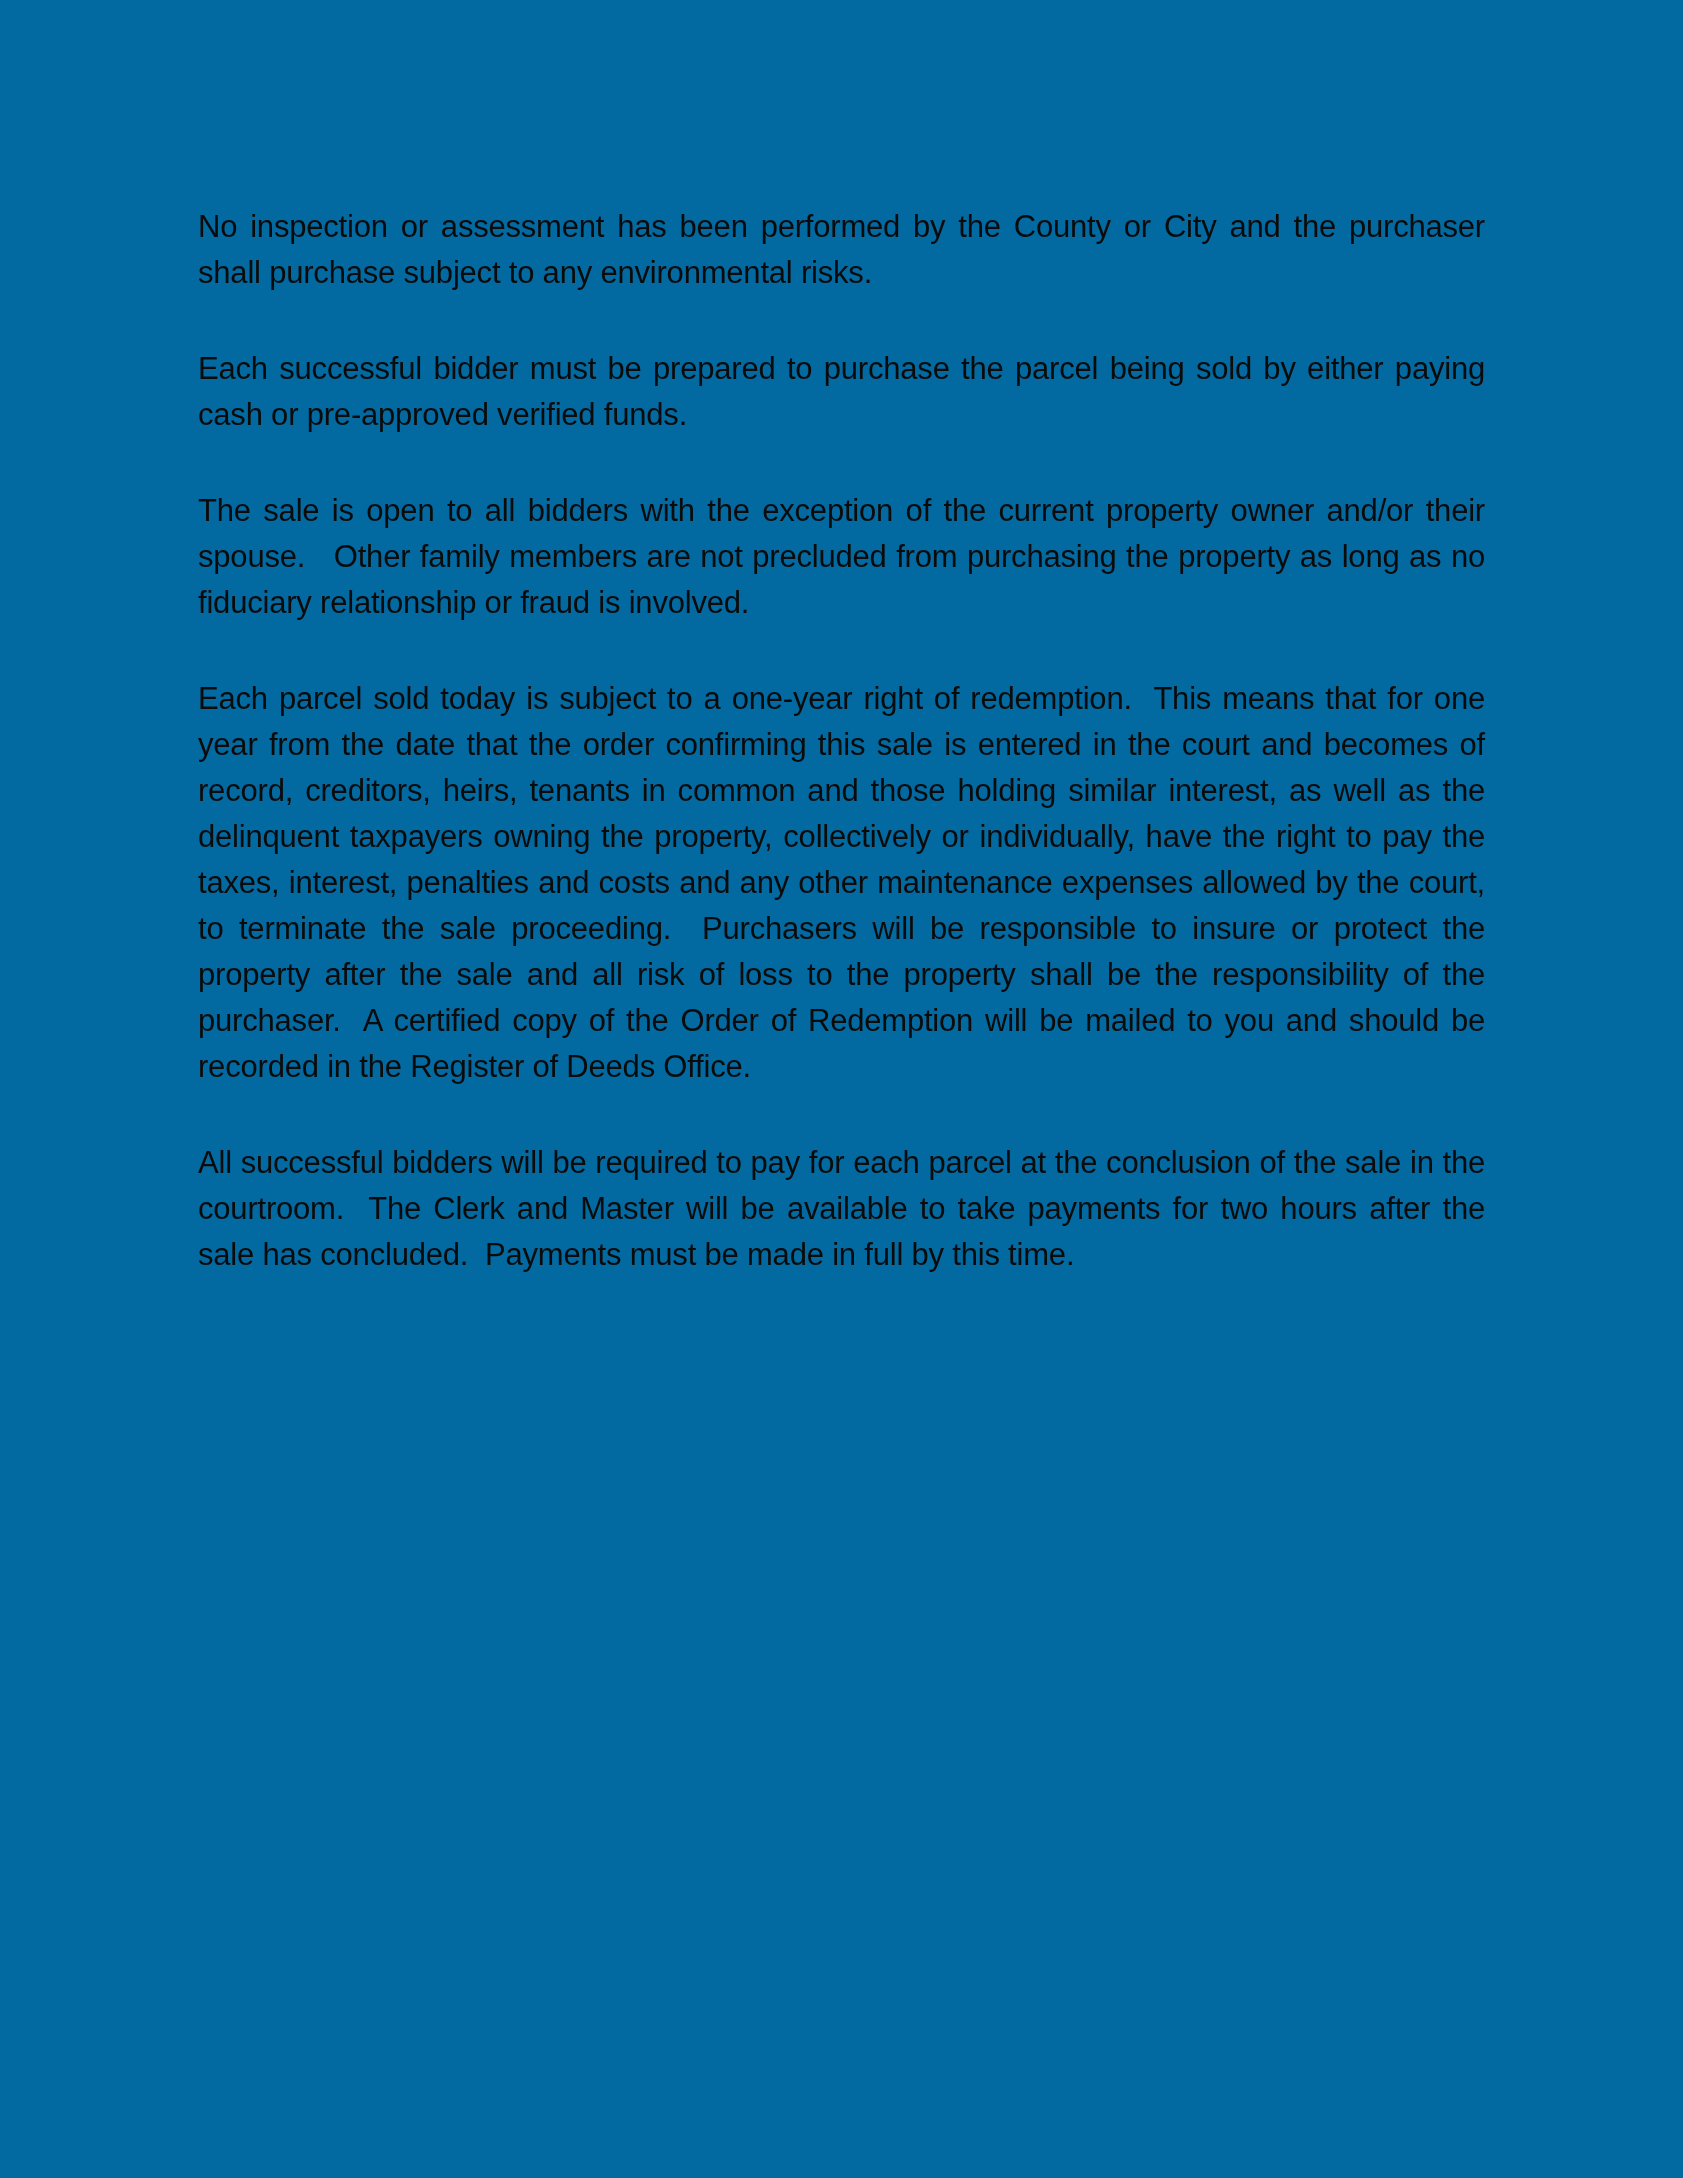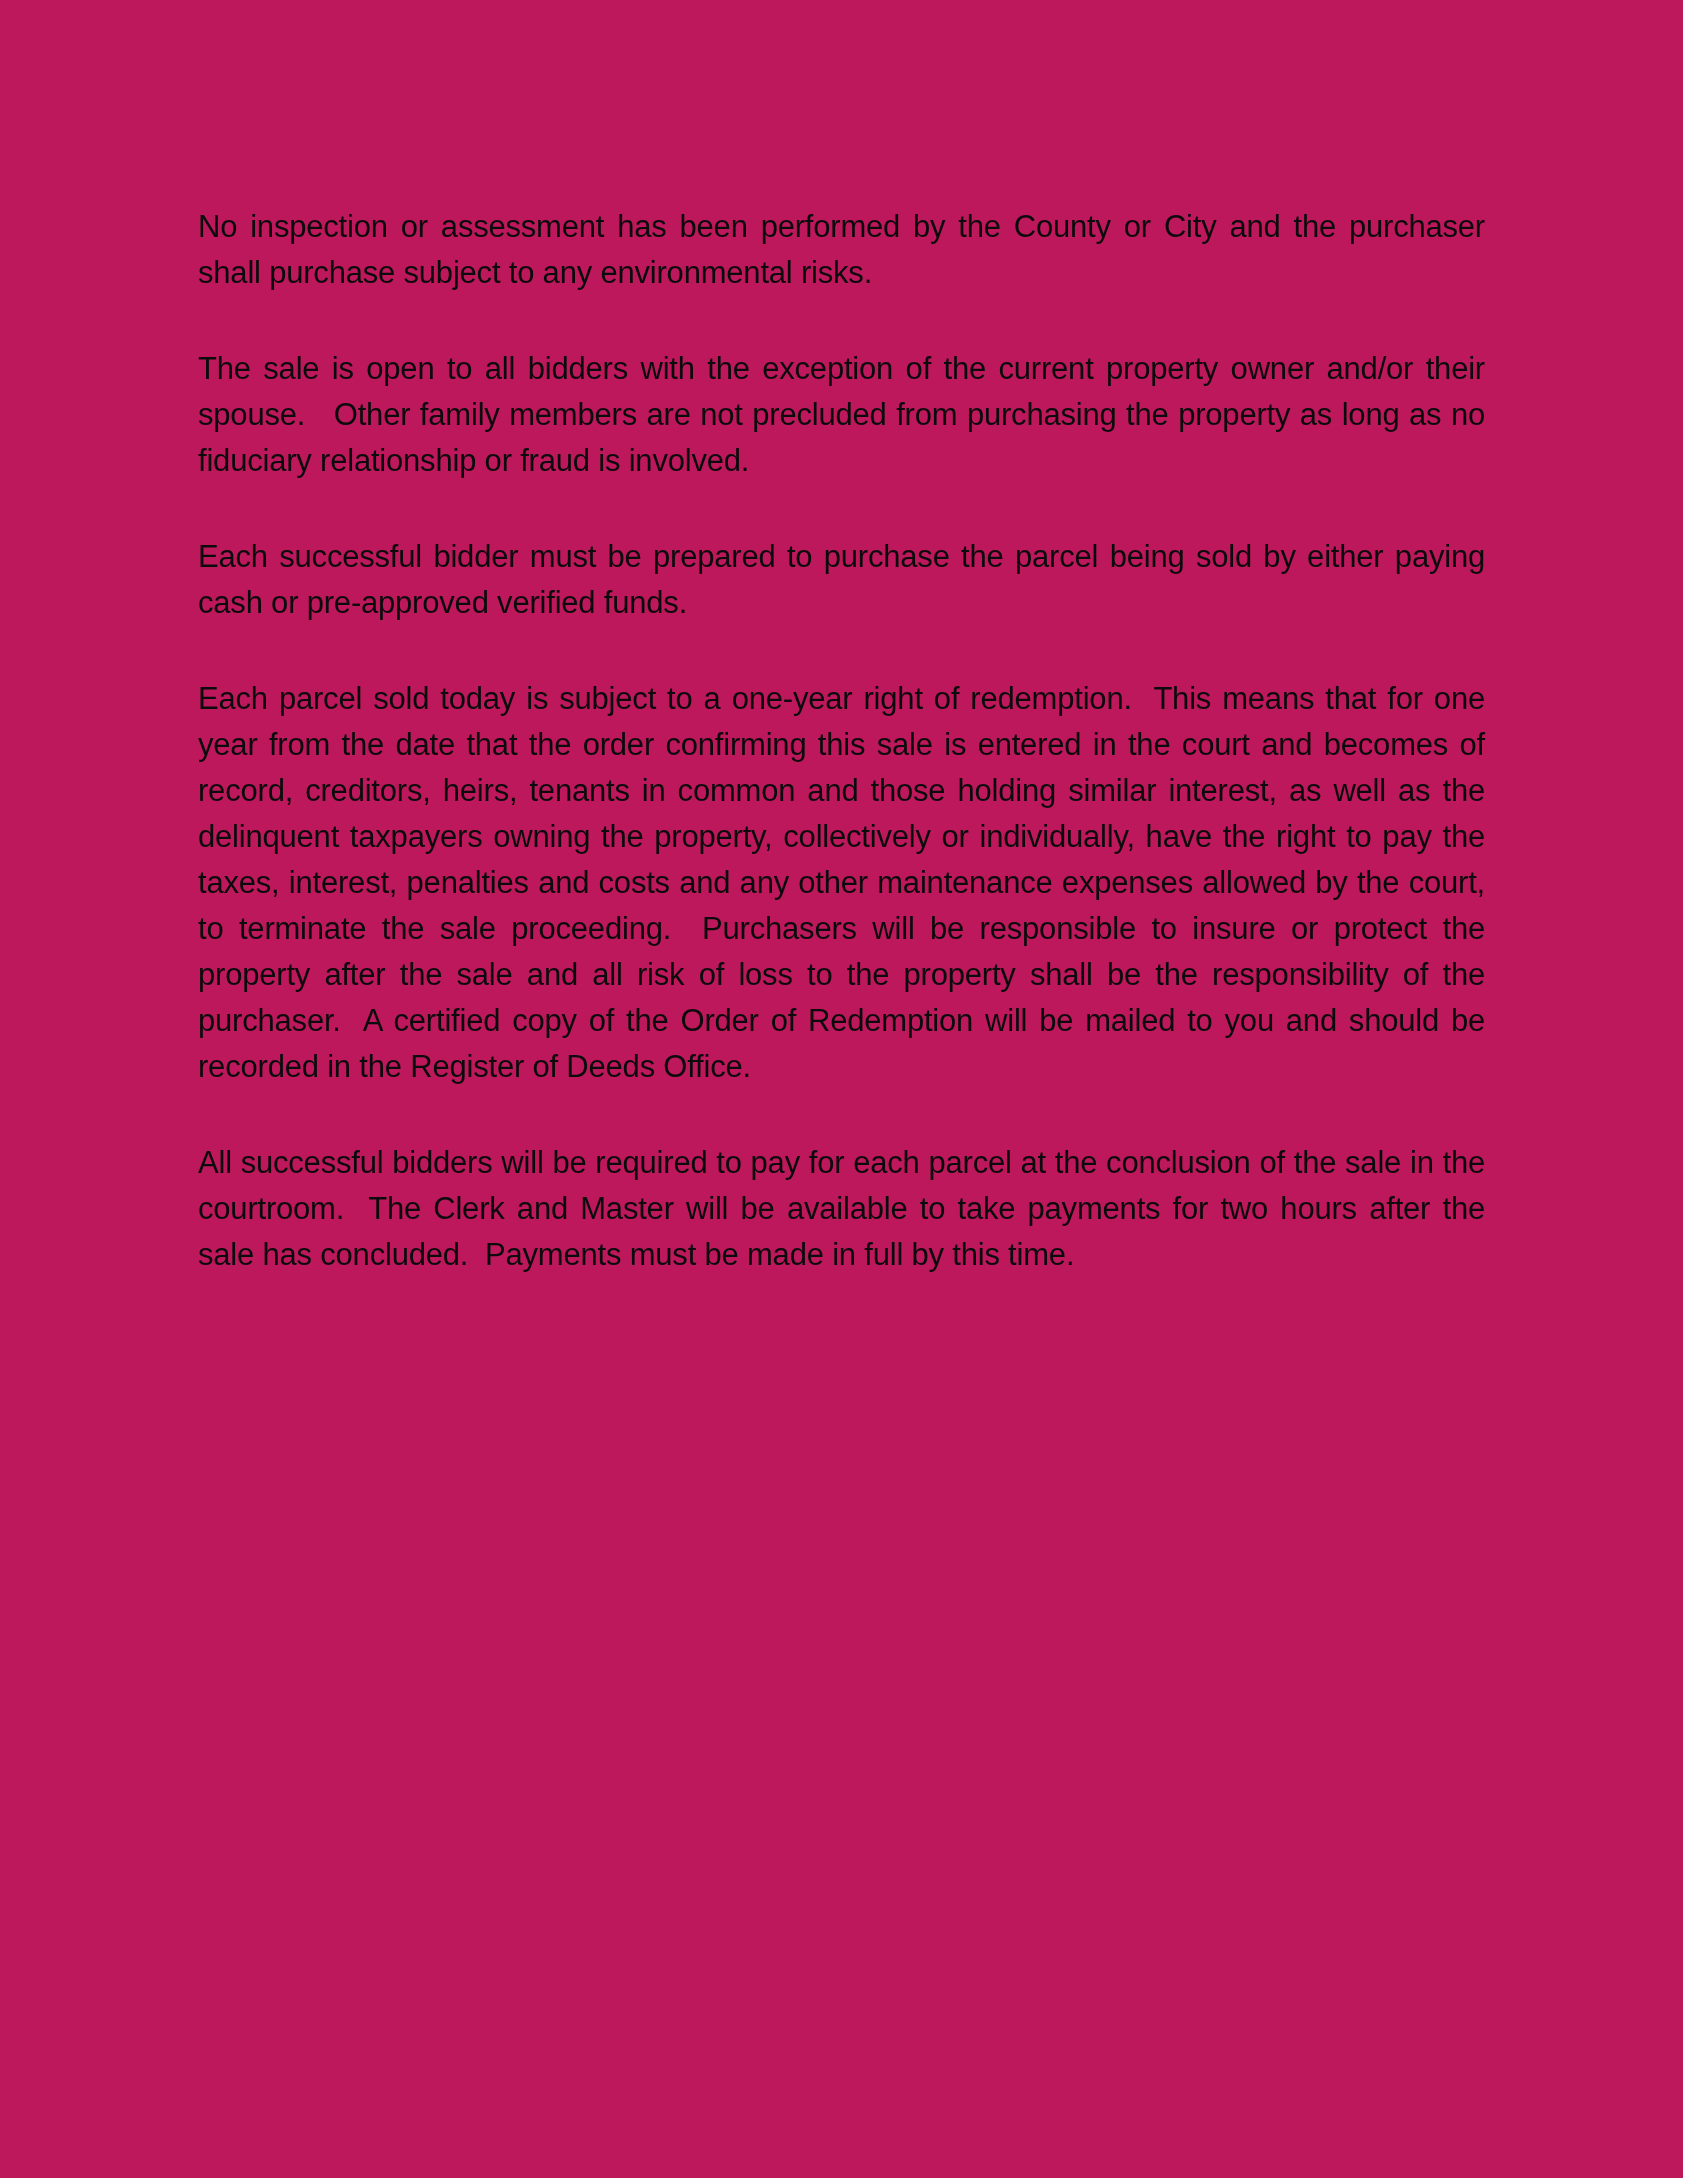--- a/index.html
+++ b/index.html
@@ -4,21 +4,21 @@
 <style>
   html, body {
     margin: 0;
     padding: 0;
     background: #ffffff;
   }
   .page {
     position: relative;
     width: 1683px;
     height: 2178px;
-    background: #be185d;
+    background: #0369a1;
     overflow: hidden;
     font-family: "Liberation Sans", sans-serif;
   }
   .content {
     position: absolute;
     left: 198px;
     top: 204px;
     width: 1287px;
     color: #0b0b0b;
   }
@@ -31,19 +31,19 @@
     text-justify: inter-word;
     white-space: pre-wrap;
   }
 </style>
 </head>
 <body>
 
 <div class="page">
   <div class="content">
     <p>No inspection or assessment has been performed by the County or City and the purchaser shall purchase subject to any environmental risks.</p>
+    <p>Each successful bidder must be prepared to purchase the parcel being sold by either paying cash or pre-approved verified funds.</p>
     <p>The sale is open to all bidders with the exception of the current property owner and/or their spouse.   Other family members are not precluded from purchasing the property as long as no fiduciary relationship or fraud is involved.</p>
-    <p>Each successful bidder must be prepared to purchase the parcel being sold by either paying cash or pre-approved verified funds.</p>
     <p>Each parcel sold today is subject to a one-year right of redemption.  This means that for one year from the date that the order confirming this sale is entered in the court and becomes of record, creditors, heirs, tenants in common and those holding similar interest, as well as the delinquent taxpayers owning the property, collectively or individually, have the right to pay the taxes, interest, penalties and costs and any other maintenance expenses allowed by the court, to terminate the sale proceeding.  Purchasers will be responsible to insure or protect the property after the sale and all risk of loss to the property shall be the responsibility of the purchaser.  A certified copy of the Order of Redemption will be mailed to you and should be recorded in the Register of Deeds Office.</p>
     <p>All successful bidders will be required to pay for each parcel at the conclusion of the sale in the courtroom.  The Clerk and Master will be available to take payments for two hours after the sale has concluded.  Payments must be made in full by this time.</p>
   </div>
 </div>
 
 
 </body></html>

